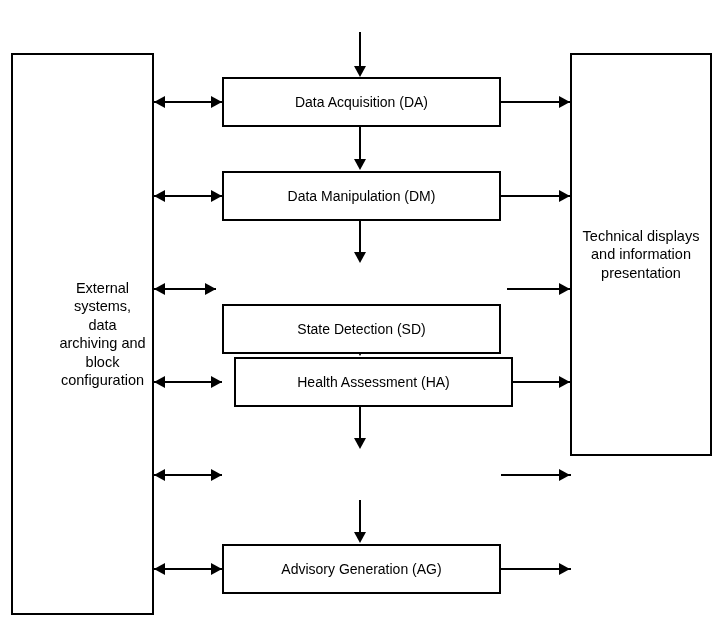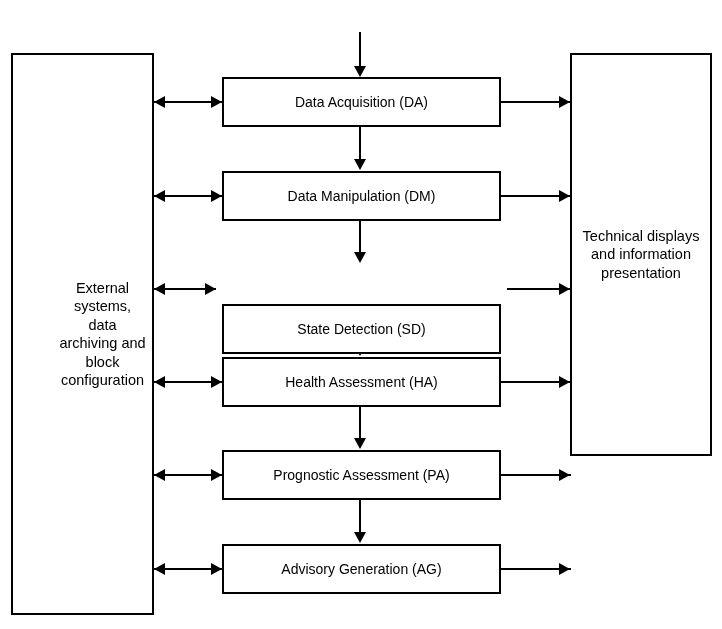--- a/index.html
+++ b/index.html
@@ -141,27 +141,24 @@
   </div>
 
   <div class="process-box" style="top:171px;align-items:center;">
     <span class="box-label">Data Manipulation (DM)</span>
   </div>
 
   <div class="process-box" style="top:264px;margin-top:40px;">
     <span class="box-label">State Detection (SD)</span>
   </div>
 
-  <div class="process-box" style="top:357px;">
+  <div class="process-box" style="top:357px;margin-left:12px;">
     <span class="box-label">Health Assessment (HA)</span>
   </div>
 
-  <div class="process-box" style="top:450px;">
-    <span class="box-label">Prognostic Assessment (PA)</span>
-  </div>
 
   <div class="process-box" style="top:544px;">
     <span class="box-label">Advisory Generation (AG)</span>
   </div>
 
   <div class="vline" style="left:359px; top:127px; height:34px;"></div>
   <div class="arrow-head ah-down" style="left:353.5px; top:159px;"></div>
 
   <div class="vline" style="left:359px; top:221px; height:33px;"></div>
   <div class="arrow-head ah-down" style="left:353.5px; top:252px;"></div>

